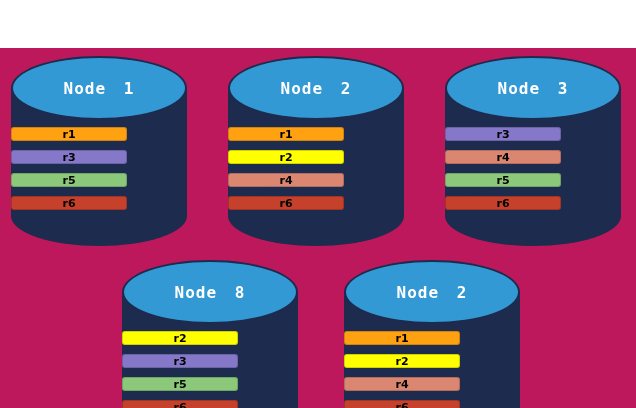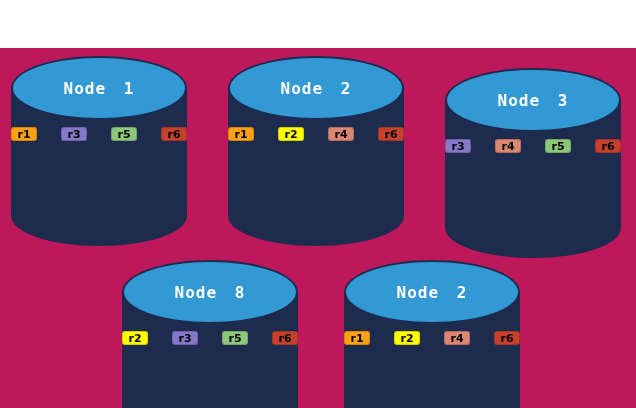--- a/index.html
+++ b/index.html
@@ -16,21 +16,21 @@
     overflow: hidden;
   }
   .node {
     position: absolute;
     width: 176px;
     height: 190px;
   }
   
   .pos-0 { left: 11px;  top: 8px; }
   .pos-1 { left: 228px; top: 8px; }
-  .pos-2 { left: 445px; top: 20px; }
+  .pos-2 { left: 445px; top: 8px; }
   .pos-3 { left: 122px; top: 212px; }
   .pos-4 { left: 344px; top: 212px; }
 
   .cyl-body {
     position: absolute;
     left: 0; right: 0;
     top: 32px;
     height: 128px;
   }
   .cyl-bottom {
@@ -58,23 +58,22 @@
     font-weight: bold;
     letter-spacing: 1px;
     word-spacing: 7px;
     white-space: pre;
   }
   .bars {
     position: absolute;
     left: 0; right: 0;
     top: 71px;
     display: flex;
-    flex-direction: row;
-    align-items: center;
-    gap: 24px;
+    flex-direction: column;
+    gap: 9px;
   }
   .bar {
     width: 116px;
     height: 14px;
     border-radius: 3px;
     display: flex;
     align-items: center;
     justify-content: center;
     box-shadow: inset 0 0 0 1px rgba(0,0,0,0.18);
   }

